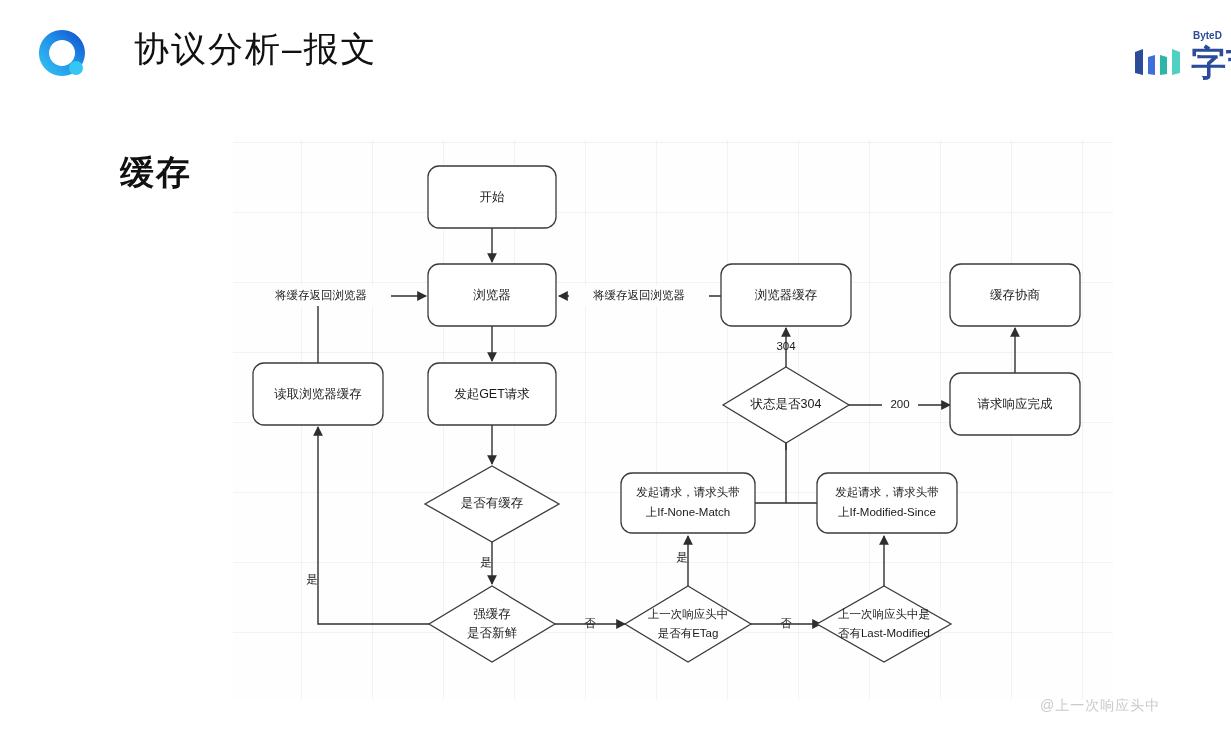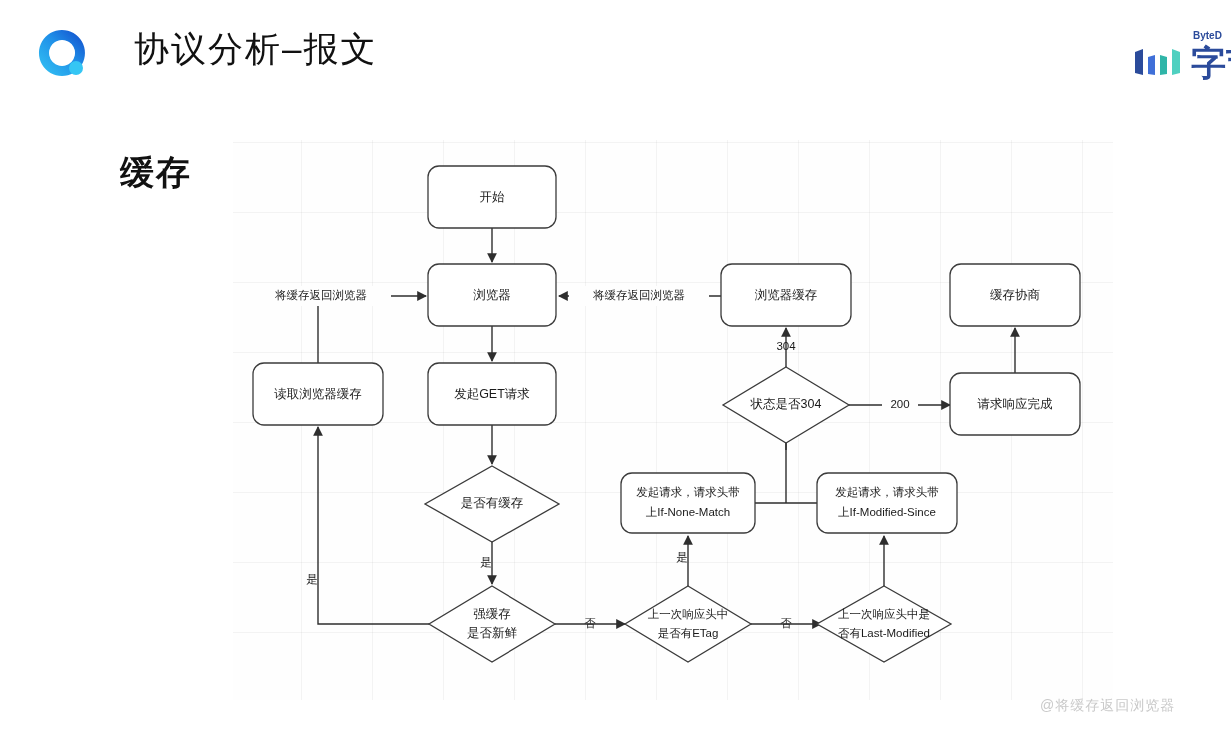--- a/index.html
+++ b/index.html
@@ -306,13 +306,13 @@
       <text class="edge-label" x="449" y="418">是</text>
 
       <text class="edge-label" x="553" y="207">304</text>
 
       <rect x="649" y="255" width="36" height="20" fill="#fefefe"></rect>
       <text class="edge-label" x="667" y="265">200</text>
     </g>
   </svg>
 </div>
 
-<div class="watermark">@将缓存返回浏览器</div>
+<div class="watermark">@上一次响应头中</div>
 
 </body></html>

